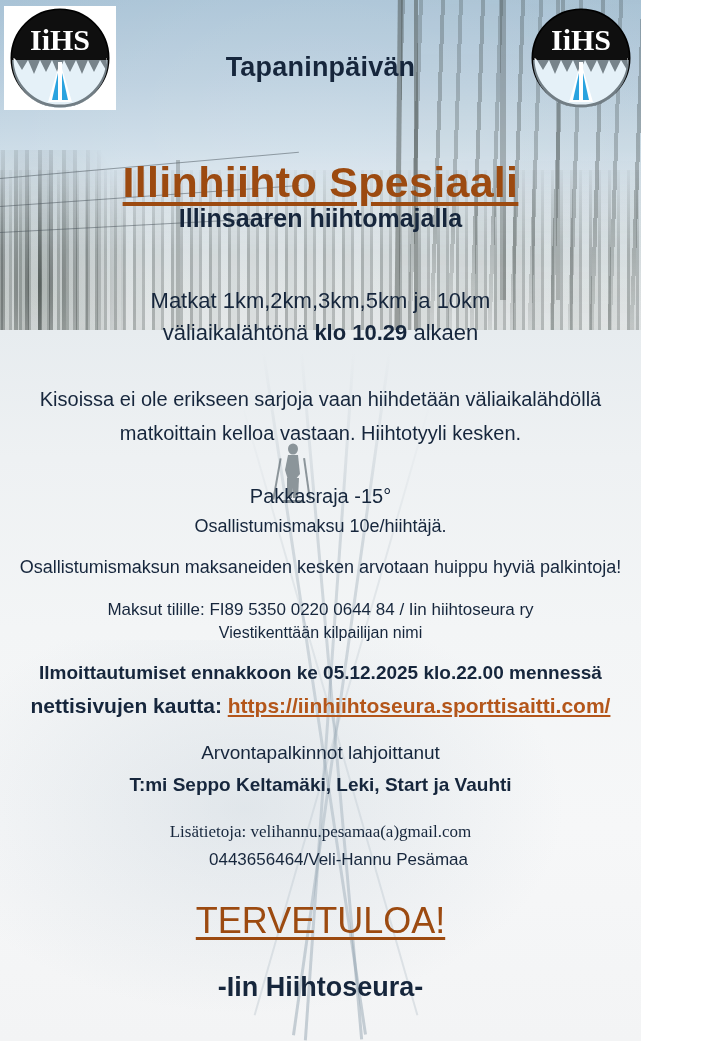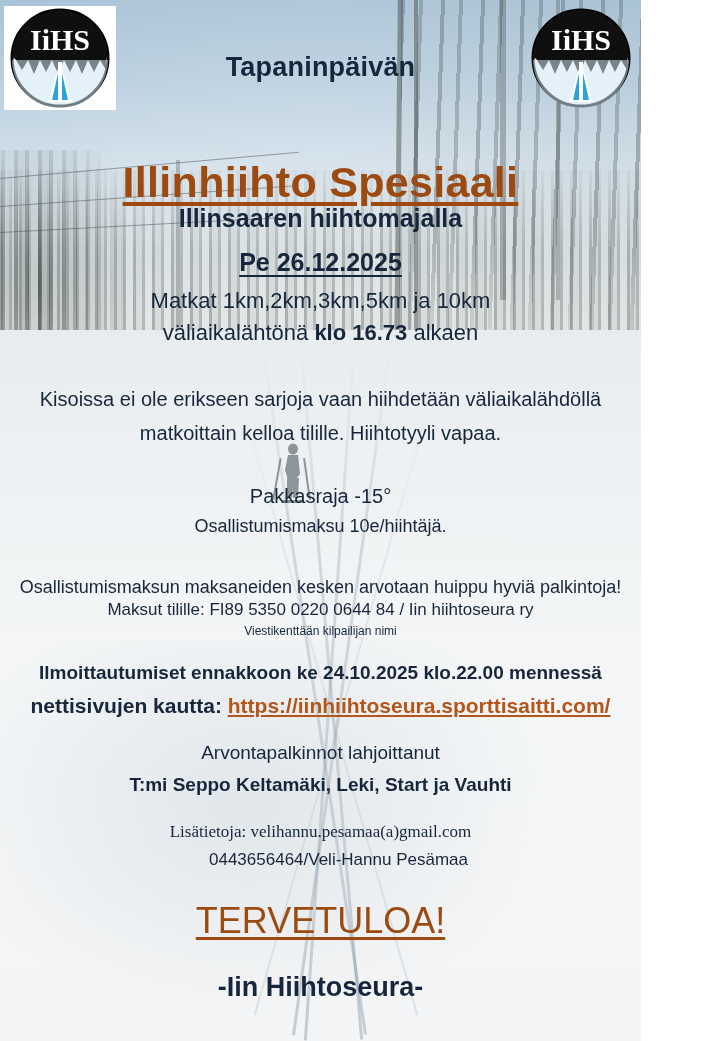--- a/index.html
+++ b/index.html
@@ -277,32 +277,31 @@
     position: absolute;
     top: 516px; left: 0; right: 0;
     font-size: 18px;
     color: #16263c;
   }
   .t-prizes {
     position: absolute;
     top: 557px; left: 0; right: 0;
     font-size: 18px;
     color: #16263c;
-    margin-top: 20px;
   }
   .t-payment {
     position: absolute;
     top: 600px; left: 0; right: 0;
     font-size: 17px;
     color: #16263c;
   }
   .t-payment-note {
     position: absolute;
     top: 624px; left: 0; right: 0;
-    font-size: 12px;
+    font-size: 16px;
     color: #16263c;
   }
 
   .t-signup {
     position: absolute;
     top: 662px; left: 0; right: 0;
     font-size: 19px;
     font-weight: bold;
     color: #16263c;
   }
@@ -431,39 +430,38 @@
   </div>
 
   <div class="content">
 
     <div class="t-kicker">Tapaninpäivän</div>
 
     <div class="t-title">Illinhiihto Spesiaali</div>
 
     <div class="t-place">Illinsaaren hiihtomajalla</div>
 
-    <div class="t-date">Pe 26.12.2025</div>
 
     <div class="t-distances">Matkat 1km,2km,3km,5km ja 10km</div>
 
     <div class="t-start">
-      <span>väliaikalähtönä </span><b>klo 16.73</b><span> alkaen</span>
+      <span>väliaikalähtönä </span><b>klo 10.29</b><span> alkaen</span>
     </div>
 
     <div class="t-rules1">Kisoissa ei ole erikseen sarjoja vaan hiihdetään väliaikalähdöllä</div>
-    <div class="t-rules2">matkoittain kelloa tilille. Hiihtotyyli vapaa.</div>
+    <div class="t-rules2">matkoittain kelloa vastaan. Hiihtotyyli kesken.</div>
 
     <div class="t-temp">Pakkasraja -15°</div>
     <div class="t-fee">Osallistumismaksu 10e/hiihtäjä.</div>
     <div class="t-prizes">Osallistumismaksun maksaneiden kesken arvotaan huippu hyviä palkintoja!</div>
 
     <div class="t-payment">Maksut tilille: FI89 5350 0220 0644 84 / Iin hiihtoseura ry</div>
     <div class="t-payment-note">Viestikenttään kilpailijan nimi</div>
 
-    <div class="t-signup">Ilmoittautumiset ennakkoon ke 24.10.2025 klo.22.00 mennessä</div>
+    <div class="t-signup">Ilmoittautumiset ennakkoon ke 05.12.2025 klo.22.00 mennessä</div>
     <div class="t-signup2">
       <span>nettisivujen kautta: </span><a href="#">https://iinhiihtoseura.sporttisaitti.com/</a>
     </div>
 
     <div class="t-donor-label">Arvontapalkinnot lahjoittanut</div>
     <div class="t-donor">T:mi Seppo Keltamäki, Leki, Start ja Vauhti</div>
 
     <div class="t-info1">Lisätietoja: velihannu.pesamaa(a)gmail.com</div>
     <div class="t-info2">0443656464/Veli-Hannu Pesämaa</div>
 

